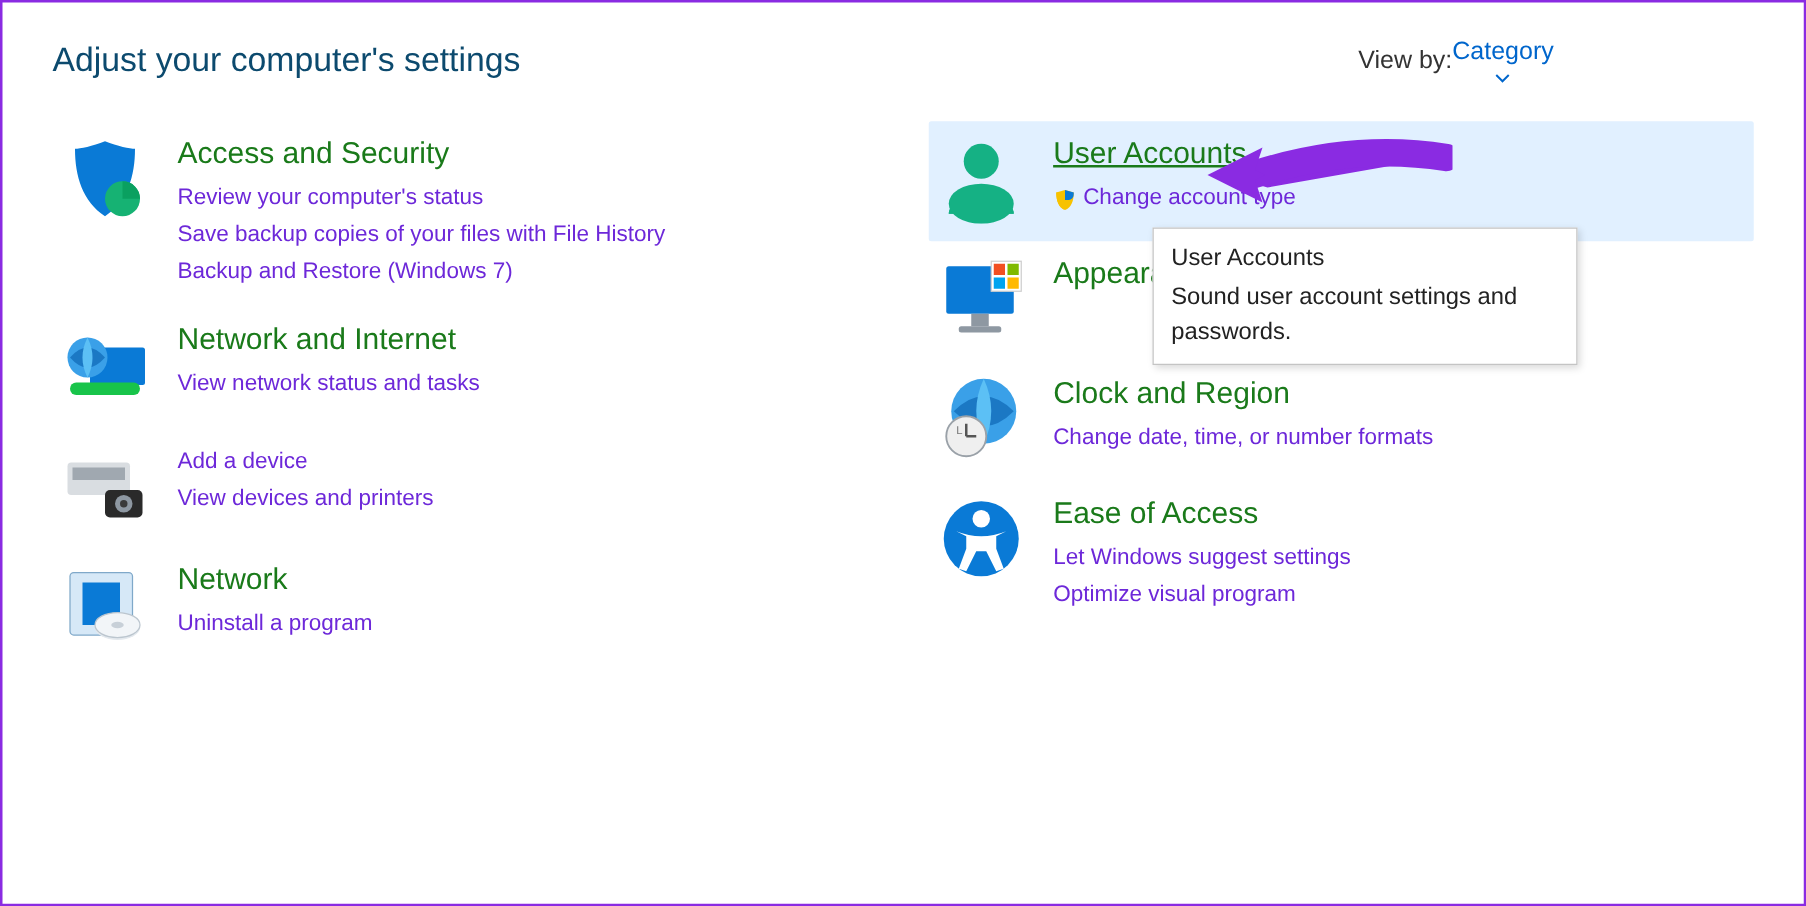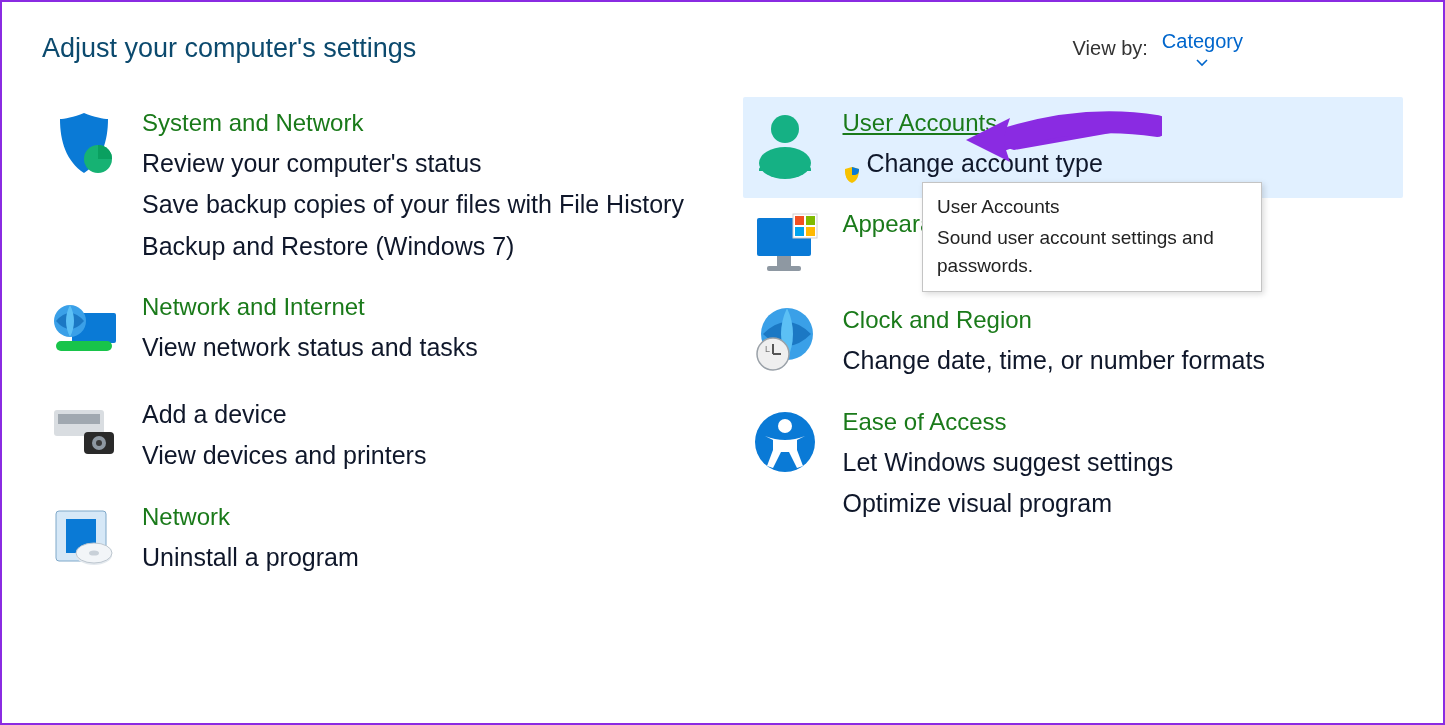--- a/index.html
+++ b/index.html
@@ -20,21 +20,20 @@
     padding: 28px 200px 20px 40px;
   }
   .header-title {
     font-size: 27px;
     color: #0c4a6e;
     font-weight: 400;
   }
   .viewby {
     display: flex;
     align-items: center;
-    gap: 14px;
     font-size: 20px;
   }
   .viewby-label { color: #333; }
   .viewby-value { color: #0066cc; display: inline-flex; align-items: center; gap: 6px; cursor: pointer; flex-direction: column; }
   .viewby-value svg { width: 12px; height: 8px; }
   .columns {
     display: flex;
     padding: 10px 40px 0 40px;
     gap: 40px;
   }
@@ -64,22 +63,22 @@
     color: #1a7a1a;
     font-weight: 400;
     margin-bottom: 6px;
     cursor: pointer;
     display: inline-block;
   }
   .cat-title.hovered {
     text-decoration: underline;
   }
   .cat-link {
-    font-size: 25px;
-    color: #0f172a;
+    font-size: 18px;
+    color: #6d28d9;
     line-height: 1.65;
     cursor: pointer;
     display: flex;
     align-items: center;
     gap: 6px;
   }
   .shield-mini {
     width: 18px;
     height: 18px;
     display: inline-block;
@@ -129,21 +128,21 @@
 
     <div class="category">
       <div class="cat-icon">
         <svg viewBox="0 0 72 72" width="72" height="72">
           <path d="M36 6 C46 10 56 12 60 12 C60 34 54 54 36 66 C18 54 12 34 12 12 C16 12 26 10 36 6 Z" fill="#0a7ad6"></path>
           <circle cx="50" cy="52" r="14" fill="#16b273"></circle>
           <path d="M50 38 A14 14 0 0 1 64 52 L50 52 Z" fill="#0aa060"></path>
         </svg>
       </div>
       <div class="cat-body">
-        <div class="cat-title">System and Network</div>
+        <div class="cat-title">Access and Security</div>
         <div class="cat-link">Review your computer's status</div>
         <div class="cat-link">Save backup copies of your files with File History</div>
         <div class="cat-link">Backup and Restore (Windows 7)</div>
       </div>
     </div>
 
     <div class="category">
       <div class="cat-icon">
         <svg viewBox="0 0 72 72" width="72" height="72">
           <rect x="24" y="22" width="44" height="30" rx="2" fill="#0a7ad6"></rect>

